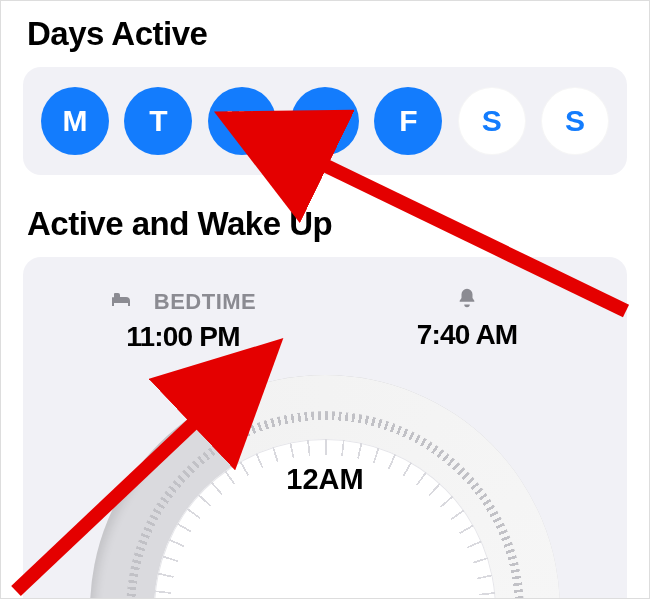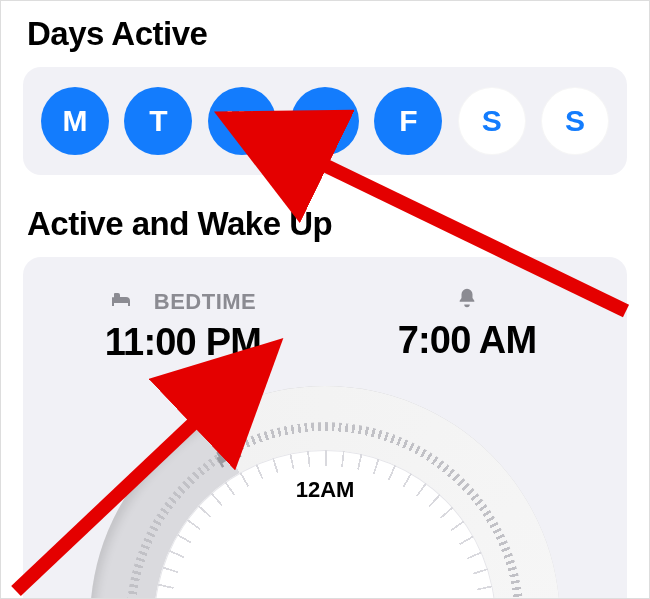--- a/index.html
+++ b/index.html
@@ -59,21 +59,21 @@
       display: inline-flex;
       align-items: center;
       gap: 20px;
       color: #8b8b92;
       font-size: 22px;
       font-weight: 700;
       letter-spacing: 0.5px;
     }
     .time-label .icon { color: #8b8b92; }
     .time-value {
-      font-size: 38px;
+      font-size: 28px;
       font-weight: 700;
       color: #000;
       margin-top: 4px;
       letter-spacing: -0.8px;
     }
     .dial-wrap {
       display: flex;
       justify-content: center;
       position: relative;
       margin-top: 4px;
@@ -137,21 +137,21 @@
       -webkit-mask: radial-gradient(circle, transparent 0, transparent 155px, #000 155px, #000 171px, transparent 171px);
               mask: radial-gradient(circle, transparent 0, transparent 155px, #000 155px, #000 171px, transparent 171px);
     }
     .hour-label {
       position: absolute;
       font-size: 20px;
       font-weight: 600;
       color: #8b8b92;
       transform: translate(-50%, -50%);
     }
-    .hour-top { left: 50%; top: 104px; color:#000; font-size:22px;} 
+    .hour-top { left: 50%; top: 104px; color:#000; font-size:29px;} 
     
     .arrow {
       position: absolute;
       pointer-events: none;
     }
     .arrow svg { overflow: visible; }
   </style>
 </head>
 <body>
 
@@ -188,21 +188,21 @@
           <div class="time-value">11:00 PM</div>
         </div>
         <div class="time-col">
           <div class="time-label">
             <span class="icon">
               <svg width="22" height="22" viewBox="0 0 24 24" fill="currentColor">
                   <path d="M12 2a6 6 0 0 0-6 6v4l-2 3v1h16v-1l-2-3V8a6 6 0 0 0-6-6zm0 20a3 3 0 0 0 3-3H9a3 3 0 0 0 3 3z"></path>
                 </svg>
             </span>
           </div>
-          <div class="time-value">7:00 AM</div>
+          <div class="time-value">7:40 AM</div>
         </div>
       </div>
 
       <div class="dial-wrap">
         <div class="dial">
           <div class="ring-outer"></div>
           <div class="ring-arc"></div>
           <div class="tick-strip"></div>
           <div class="arc-handle">
             <svg width="30" height="30" viewBox="0 0 24 24" fill="currentColor">

